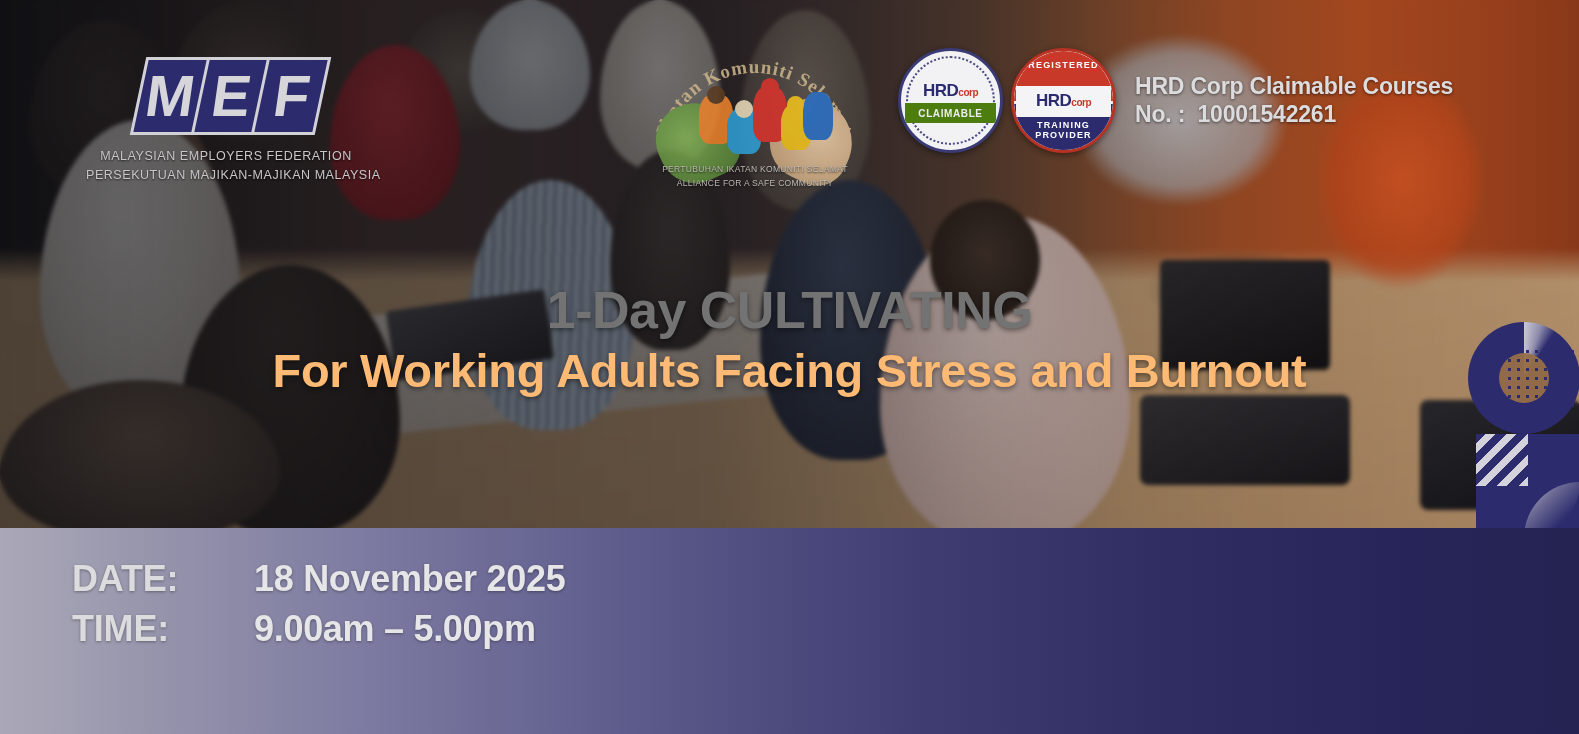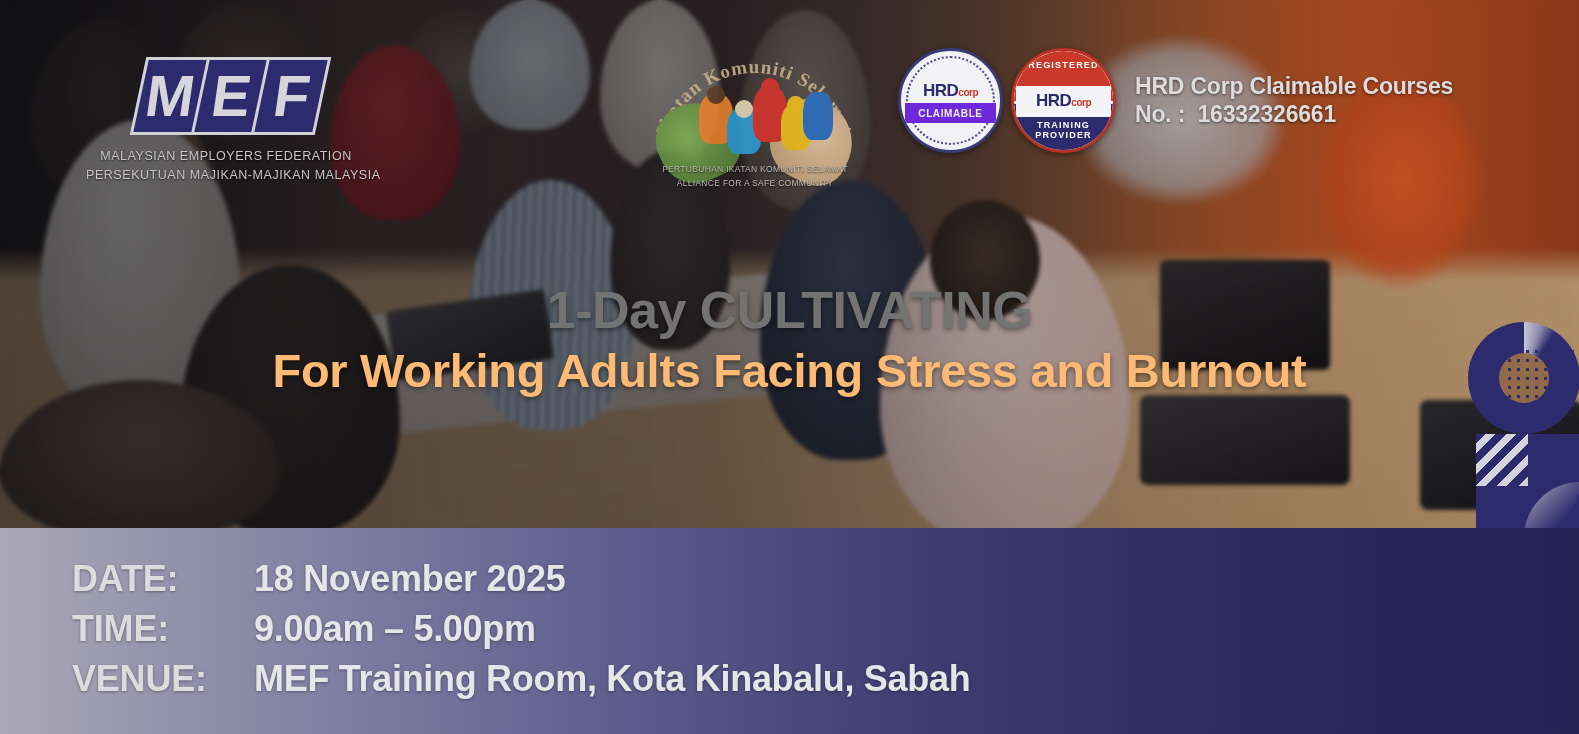--- a/index.html
+++ b/index.html
@@ -115,21 +115,21 @@
   .iks-sub div { font-size:8.5px; color:#cfcbc6; letter-spacing:.3px; line-height:1.7;
     text-shadow:0 1px 2px rgba(0,0,0,.8); white-space:nowrap; }
 
   
   .hrd-badges { position:absolute; left:898px; top:48px; display:flex; gap:8px; }
   .badge { width:105px; height:105px; border-radius:50%; position:relative;
     box-shadow:0 2px 6px rgba(0,0,0,.45); overflow:hidden; }
   .badge-claim { background:#f2f2f4; border:3px solid #3a3a74; }
   .badge-claim .ring { position:absolute; inset:5px; border-radius:50%; border:2px dotted #4a4a84; }
   .badge-claim .band { position:absolute; left:4px; right:4px; top:53%; height:20px;
-    background:#6d28d9; display:flex; align-items:center; justify-content:center; }
+    background:#4d7c0f; display:flex; align-items:center; justify-content:center; }
   .badge-claim .band span { font-size:10px; font-weight:bold; color:#ececf2; letter-spacing:.6px; }
   .badge-claim .hrd-logo { position:absolute; left:0; right:0; top:30%; text-align:center; }
   .badge-reg { background:#f2f2f4; border:3px solid #b83224; }
   .badge-reg .top-arc { position:absolute; left:0; right:0; top:0; height:50%;
     background:#c8392a; border-radius:52px 52px 0 0; }
   .badge-reg .bot-arc { position:absolute; left:0; right:0; bottom:0; height:46%;
     background:#2b2b6e; border-radius:0 0 52px 52px; }
   .badge-reg .mid { position:absolute; left:2px; right:2px; top:35%; height:32%;
     background:#f4f4f6; display:flex; align-items:center; justify-content:center; z-index:3; }
   .badge-reg .arc-txt { position:absolute; left:0; right:0; text-align:center;
@@ -278,21 +278,21 @@
         <span class="hrd-word"><span>HRD</span><span class="c">corp</span></span>
       </div>
       <div class="arc-txt arc-top">REGISTERED</div>
       <div class="arc-txt arc-bot">TRAINING PROVIDER</div>
     </div>
   </div>
 
   <div class="hrd-text">
     <div>HRD Corp Claimable Courses</div>
     <div>
-      <span>No. :</span>&nbsp;&nbsp;<span>16332326661</span>
+      <span>No. :</span>&nbsp;&nbsp;<span>10001542261</span>
     </div>
   </div>
 
   <div class="title">
     <div class="l1">1-Day CULTIVATING</div>
     <div class="l3">For Working Adults Facing Stress and Burnout</div>
   </div>
 
   <div class="deco-ring">
     <div class="outer"></div>
@@ -307,20 +307,16 @@
   <div class="info-panel">
     <div class="info-rows">
       <div class="info-row">
         <div class="info-label">DATE:</div>
         <div class="info-value">18 November 2025</div>
       </div>
       <div class="info-row">
         <div class="info-label">TIME:</div>
         <div class="info-value">9.00am – 5.00pm</div>
       </div>
-      <div class="info-row">
-        <div class="info-label">VENUE:</div>
-        <div class="info-value">MEF Training Room, Kota Kinabalu, Sabah</div>
-      </div>
     </div>
   </div>
 
 </div>
 
 </body></html>

